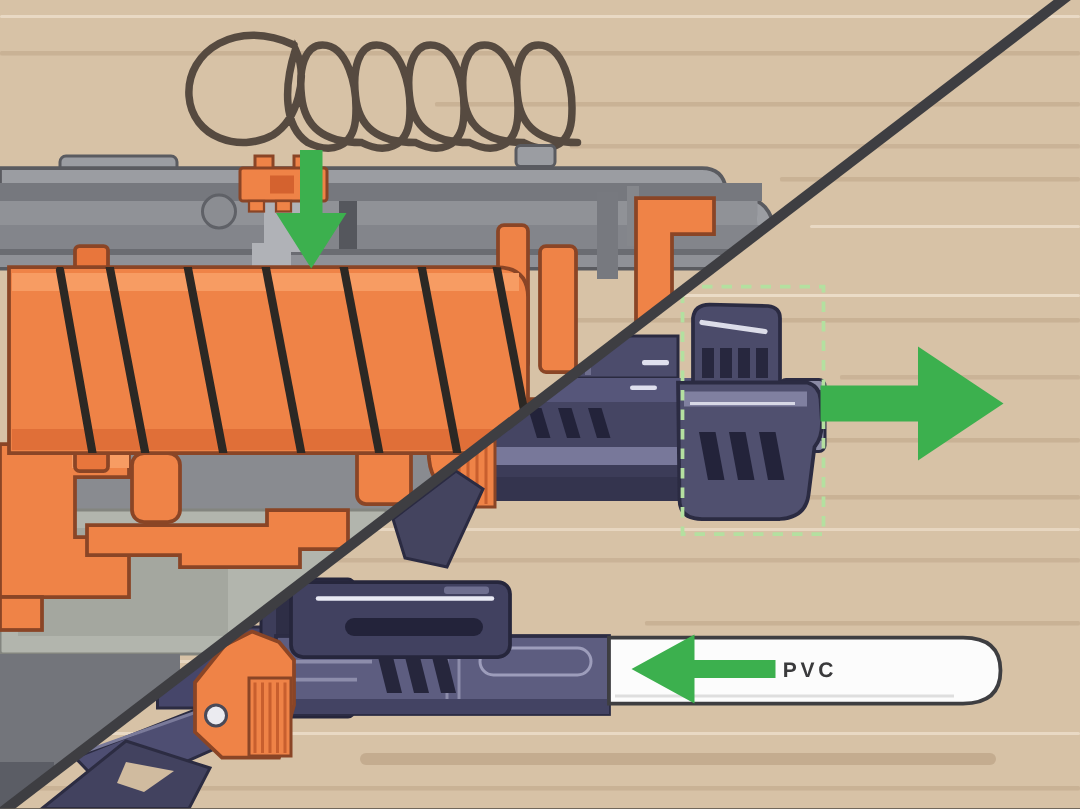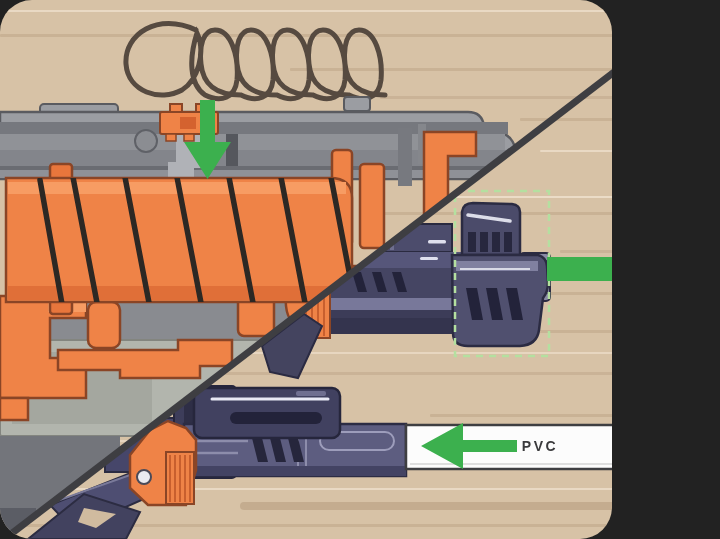--- a/index.html
+++ b/index.html
@@ -1,16 +1,16 @@
 <!DOCTYPE html>
 <html><head>
 <meta charset="utf-8">
 <style>
   html,body{margin:0;padding:0;background:#222;}
-  #stage{position:relative;width:612px;height:539px;overflow:hidden;border-radius:32px;}
+  #stage{position:relative;width:720px;height:539px;overflow:hidden;}
   #stage svg{position:absolute;left:0;top:0;display:block;}
   text.pvc{font-family:"Liberation Sans","DejaVu Sans",sans-serif;font-weight:bold;font-size:14px;letter-spacing:2.5px;}
 </style>
 </head>
 <body>
 
 <div id="stage">
 <svg width="720" height="539" viewBox="0 0 720 539" xmlns="http://www.w3.org/2000/svg">
   <defs>
     <clipPath id="upperTri">

